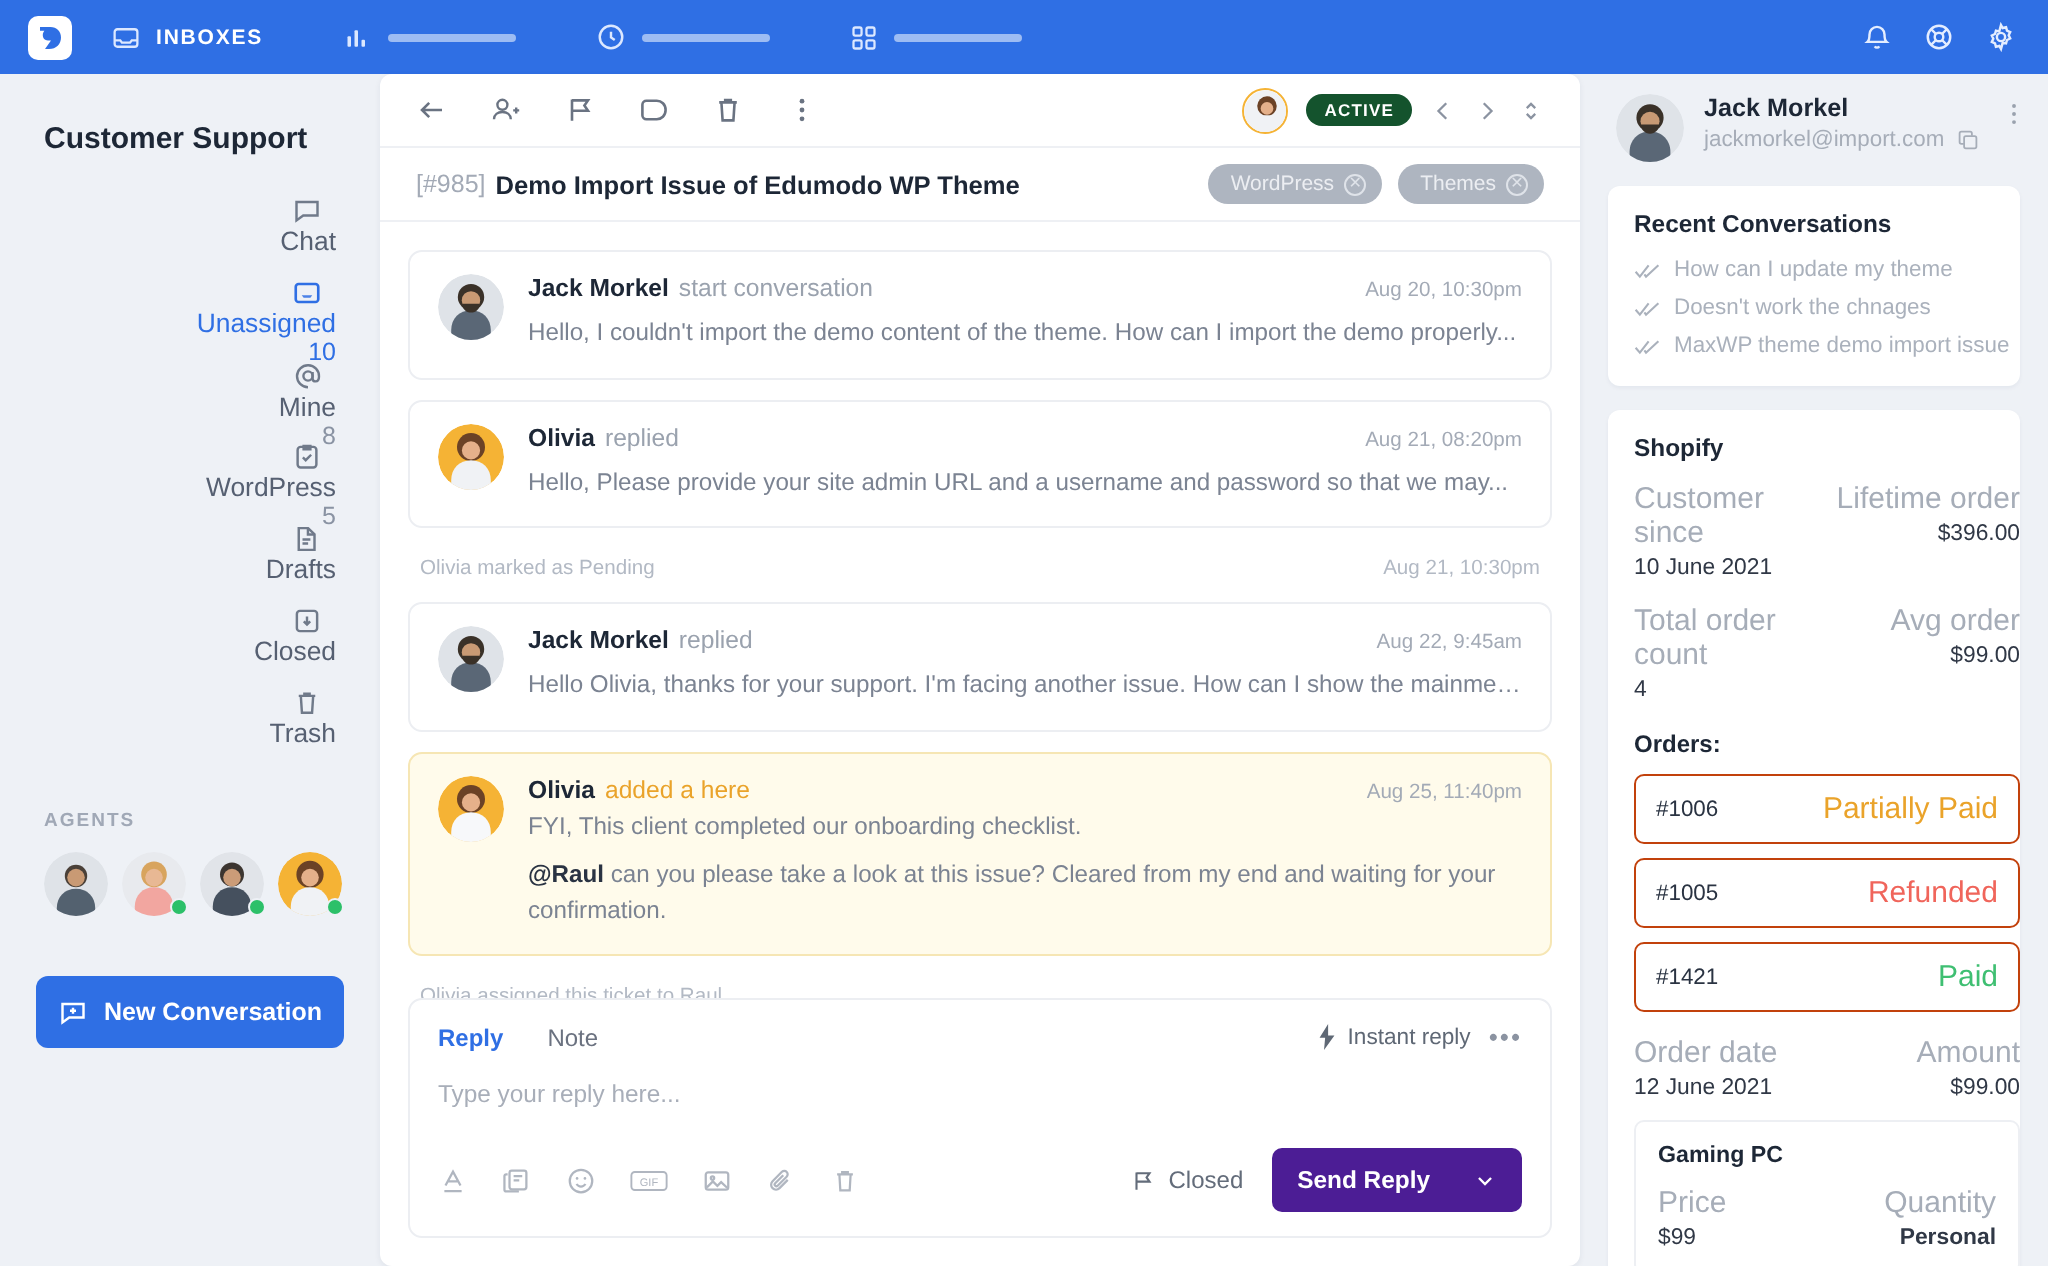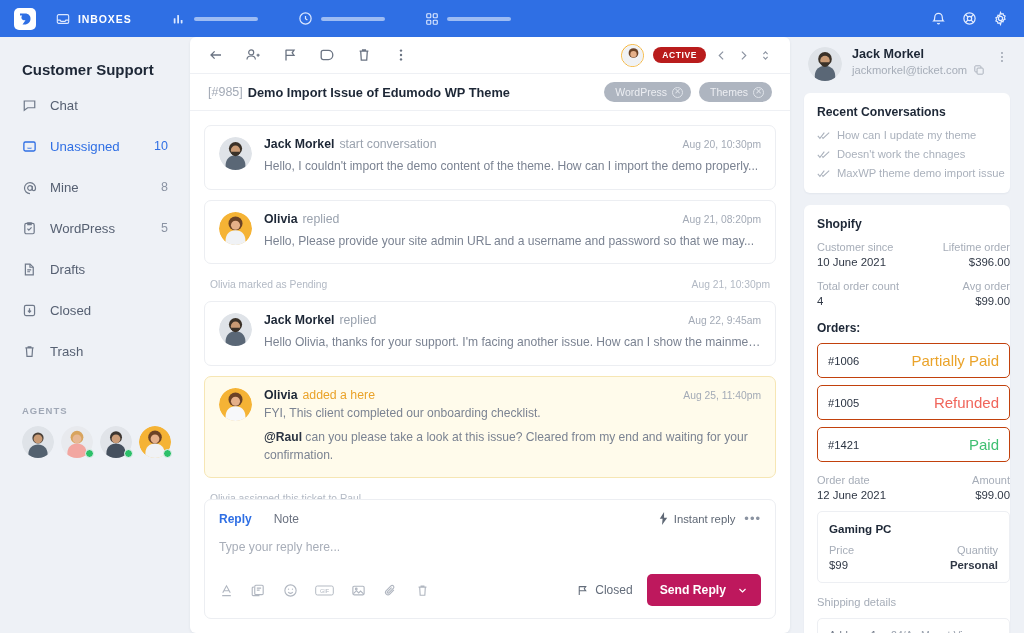--- a/index.html
+++ b/index.html
@@ -36,23 +36,24 @@
   .topbar-right { margin-left: auto; display: flex; align-items: center; gap: 16px; padding-right: 2px; }
   .topbar-right .ico { color: #e4edff; display:flex; cursor:pointer; }
 
   
   .body { display: flex; height: 596px; }
 
   
   .sidebar { width: 190px; flex: none; padding: 24px 0 0 0; }
   .sb-title { font-size: 15px; font-weight: 700; color: #1d2736; padding: 0 22px 20px 22px; }
   .sb-item {
-    display: flex; align-items: flex-start; height: 32px;
+    display: flex; align-items: flex-end; height: 32px;
     padding: 0 22px; margin-bottom: 9px; cursor: pointer;
     color: #6b7280;
+    flex-direction: column;
   }
   .sb-item .ico { width: 22px; display:flex; align-items:center; color:#707a8a; }
   .sb-item .lbl { font-size: 13.2px; color: #566072; margin-left: 6px; }
   .sb-item .cnt { margin-left: auto; font-size: 12.5px; color: #8a93a3; }
   .sb-item.active .ico { color: #2f6fe4; }
   .sb-item.active .lbl { color: #2f6fe4; }
   .sb-item.active .cnt { color: #2f6fe4; }
   .sb-section { font-size: 9.5px; letter-spacing: 1px; color: #a0a8b6; font-weight: 600; padding: 20px 22px 10px 22px; }
   .agents { display: flex; padding: 0 22px; gap: 7px; }
   .agent { position: relative; width: 32px; height: 32px; }
@@ -75,21 +76,21 @@
     box-shadow: 0 1px 3px rgba(25,40,70,.07);
   }
   .c-toolbar {
     height: 37px; display: flex; align-items: center; padding: 0 18px;
     border-bottom: 1px solid #eef0f4; gap: 21px;
   }
   .c-toolbar .ico { color: #6a7382; display:flex; cursor: pointer; }
   .tb-right { margin-left: auto; display: flex; align-items: center; gap: 9px; }
   .tb-avatar { width: 23px; height: 23px; border-radius: 50%; overflow: hidden; border: 1.5px solid #f5b335; }
   .badge-active {
-    background: #b91c1c; color: #fff; font-size: 8.5px; font-weight: 700;
+    background: #14532d; color: #fff; font-size: 8.5px; font-weight: 700;
     letter-spacing: .6px; border-radius: 9px; padding: 3px 9px 3px 9px;
   }
   .tb-right .nav-ico { color: #8b93a1; display:flex; cursor:pointer; }
 
   .c-subject {
     height: 37px; display: flex; align-items: center; padding: 0 18px;
     border-bottom: 1px solid #eef0f4;
   }
   .sub-id { font-size: 12.5px; color: #a3aab6; margin-right: 5px; }
   .sub-text { font-size: 12.8px; font-weight: 700; color: #1d2736; text-align: right; }
@@ -137,41 +138,41 @@
   .comp-tab.active { color: #2f6fe4; font-weight: 600; }
   .comp-head-right { margin-left: auto; display: flex; align-items: center; gap: 9px; }
   .instant { font-size: 11.3px; color: #5f6875; display: flex; align-items: center; gap: 5px; cursor: pointer; }
   .dots { color: #8b93a1; font-size: 13px; letter-spacing: 1px; cursor: pointer; }
   .comp-input { padding: 6px 14px 20px 14px; font-size: 12.2px; color: #a8aeb9; }
   .comp-foot { display: flex; align-items: center; padding: 0 14px 12px 14px; gap: 17px; }
   .comp-foot .ico { color: #b0b6c0; display: flex; cursor: pointer; }
   .comp-foot-right { margin-left: auto; display: flex; align-items: center; gap: 14px; }
   .closed-btn { font-size: 12px; color: #636c7a; display: flex; align-items: center; gap: 6px; cursor: pointer; }
   .send-btn {
-    background: #be185d; color: #fff; font-size: 12.2px; font-weight: 600;
-    border-radius: 5px; padding: 9px 13px; display: flex; align-items: center; gap: 11px; cursor: pointer;
+    background: #4c1d95; color: #fff; font-size: 12.2px; font-weight: 600;
+    border-radius: 5px; padding: 9px 13px; display: flex; align-items: center; gap: 22px; cursor: pointer;
   }
 
   
   .rightpane { width: 234px; flex: none; padding: 0 14px 0 14px; }
   .rp-header { display: flex; align-items: flex-start; padding: 10px 4px 12px 4px; gap: 10px; }
   .rp-header .av { width: 34px; height: 34px; border-radius: 50%; overflow: hidden; flex: none; }
   .rp-name { font-size: 12.6px; font-weight: 700; color: #1d2736; }
   .rp-mail { font-size: 11.2px; color: #a6adb8; margin-top: 3px; display: flex; align-items: center; gap: 6px; }
   .rp-kebab { margin-left: auto; color: #9aa2ae; cursor: pointer; padding-top: 3px; }
   .card {
     background: #fff; border-radius: 6px; padding: 12px 0 14px 13px;
     margin-bottom: 12px; box-shadow: 0 1px 2px rgba(25,40,70,.05);
   }
   .card-title { font-size: 12.2px; font-weight: 700; color: #1d2736; margin-bottom: 10px; }
   .conv-item { display: flex; align-items: center; gap: 7px; font-size: 11.2px; color: #aab1bc; margin-bottom: 7px; cursor: pointer; }
   .kv-row { display: flex; margin-top: 12px; }
   .kv { flex: 1; }
   .kv.right { text-align: right; }
-  .kv .k { font-size: 11px; color: #a6adb8; }
+  .kv .k { font-size: 15px; color: #a6adb8; }
   .kv .v { font-size: 11.4px; color: #303846; margin-top: 3px; }
   .orders-label { font-size: 12px; font-weight: 700; color: #1d2736; margin: 14px 0 8px 0; }
   .order-row {
     border: 1px solid #c2410c; border-radius: 5px; padding: 8px 10px;
     display: flex; align-items: center; margin-bottom: 7px; cursor: pointer;
   }
   .order-id { font-size: 11.2px; color: #2a3342; }
   .order-status { margin-left: auto; font-size: 15px; }
   .st-partial { color: #eaa32a; }
   .st-refunded { color: #f0655b; }
@@ -385,20 +386,29 @@
                 <circle cx="20" cy="20" r="20" fill="#f5b335"></circle>
                 <circle cx="20" cy="14" r="8.5" fill="#6b4226"></circle>
                 <path d="M20 22c-7 0-12 5-12 12v6h24v-6c0-7-5-12-12-12z" fill="#f0f2f5"></path>
                 <circle cx="20" cy="16" r="5.5" fill="#e5b08a"></circle>
               </svg>
           </div>
           <div class="dot"></div>
         </div>
       </div>
 
+      <div class="new-conv">
+        <span>
+          <svg width="15" height="15" viewBox="0 0 16 16" fill="none" stroke="#fff" stroke-width="1.3">
+            <path d="M2.4 3.2h11.2v7.2H6l-3.6 2.6z"></path>
+              <path d="M8 5.2v3.2M6.4 6.8h3.2"></path>
+          </svg>
+        </span>
+        <span>New Conversation</span>
+      </div>
     </div>
 
     <div class="center">
 
       <div class="c-toolbar">
         <span class="ico">
           <svg width="16" height="16" viewBox="0 0 16 16" fill="none" stroke="currentColor" stroke-width="1.3">
               <path d="M13 8H3M6.6 4.4L3 8l3.6 3.6"></path>
             </svg>
         </span>
@@ -659,21 +669,21 @@
               <circle cx="20" cy="20" r="20" fill="#dfe3e8"></circle>
               <circle cx="20" cy="14" r="8" fill="#3a3128"></circle>
               <path d="M20 22c-7 0-12 5-12 12v6h24v-6c0-7-5-12-12-12z" fill="#5a6776"></path>
               <circle cx="20" cy="16" r="5.6" fill="#c99a74"></circle>
               <path d="M14.6 18c0 3 2.4 5.4 5.4 5.4s5.4-2.4 5.4-5.4" fill="#3a3128"></path>
             </svg>
         </div>
         <div>
           <div class="rp-name">Jack Morkel</div>
           <div class="rp-mail">
-            <span>jackmorkel@ticket.com</span>
+            <span>jackmorkel@import.com</span>
             <span>
               <svg width="12" height="12" viewBox="0 0 16 16" fill="none" stroke="currentColor" stroke-width="1.2">
                   <rect x="5.4" y="5.4" width="8.2" height="8.2" rx="1.2"></rect>
                   <path d="M10.6 5.2V3.6c0-.7-.5-1.2-1.2-1.2H3.6c-.7 0-1.2.5-1.2 1.2v5.8c0 .7.5 1.2 1.2 1.2h1.6"></path>
                 </svg>
             </span>
           </div>
         </div>
         <span class="rp-kebab">
           <svg width="14" height="14" viewBox="0 0 16 16" fill="currentColor">

